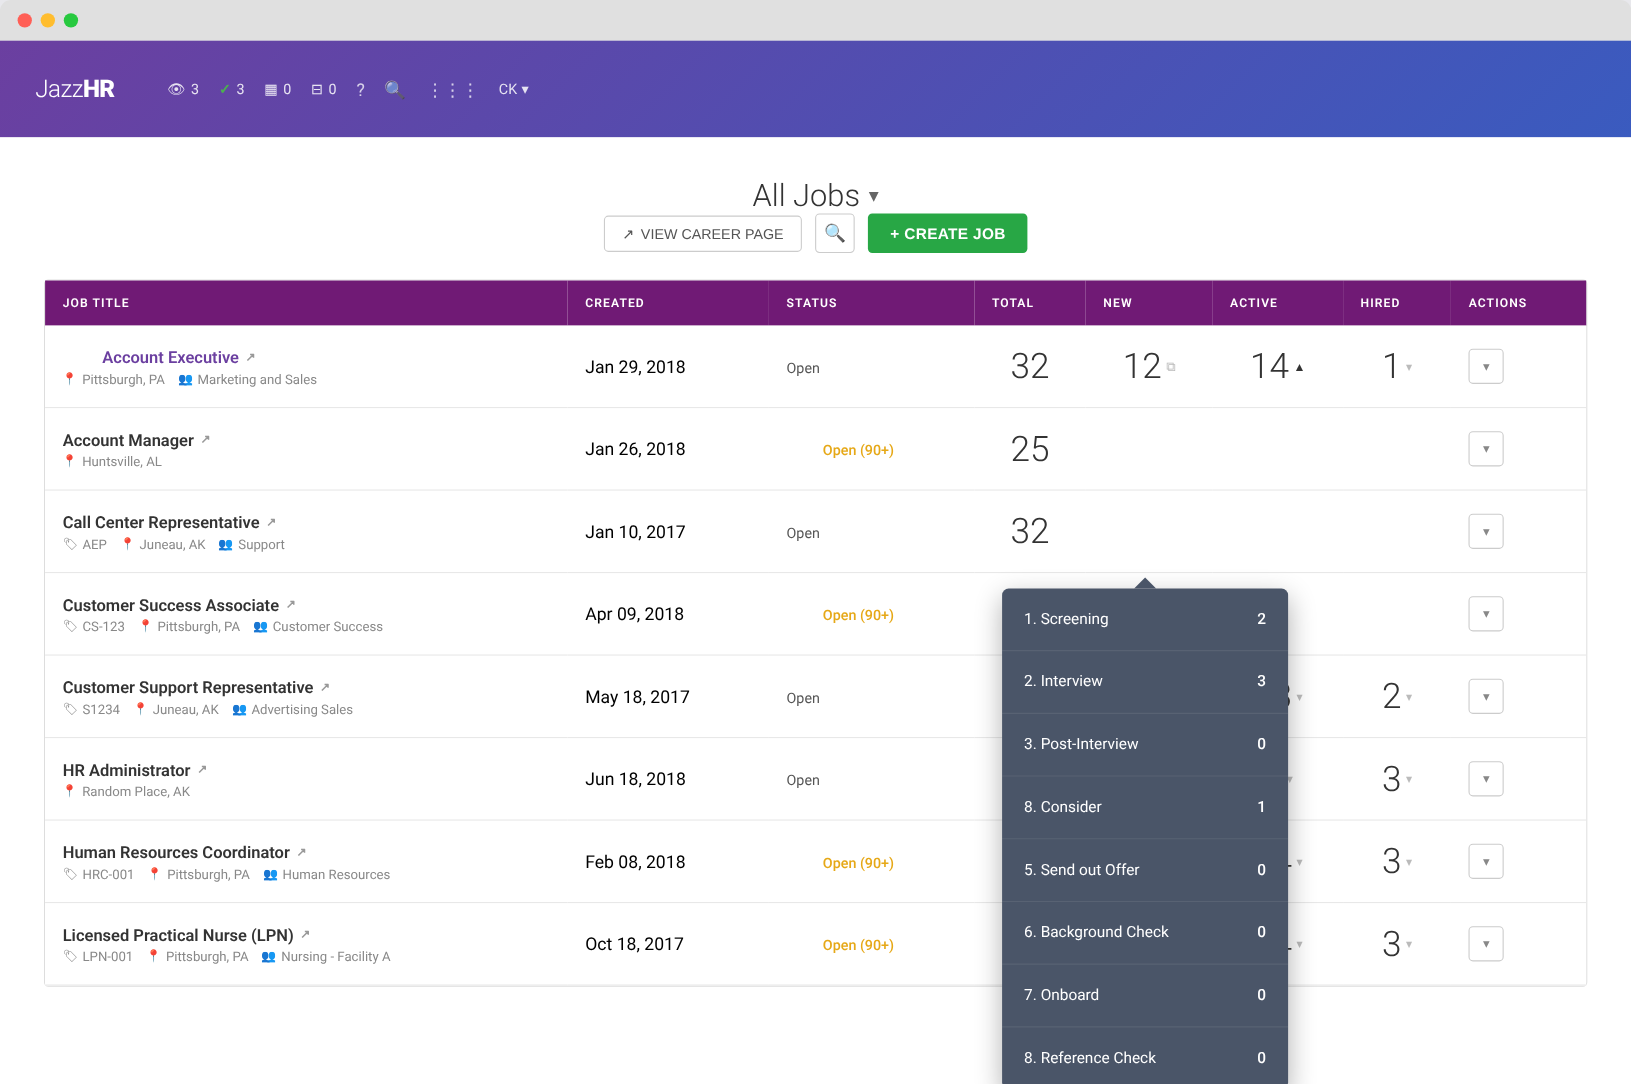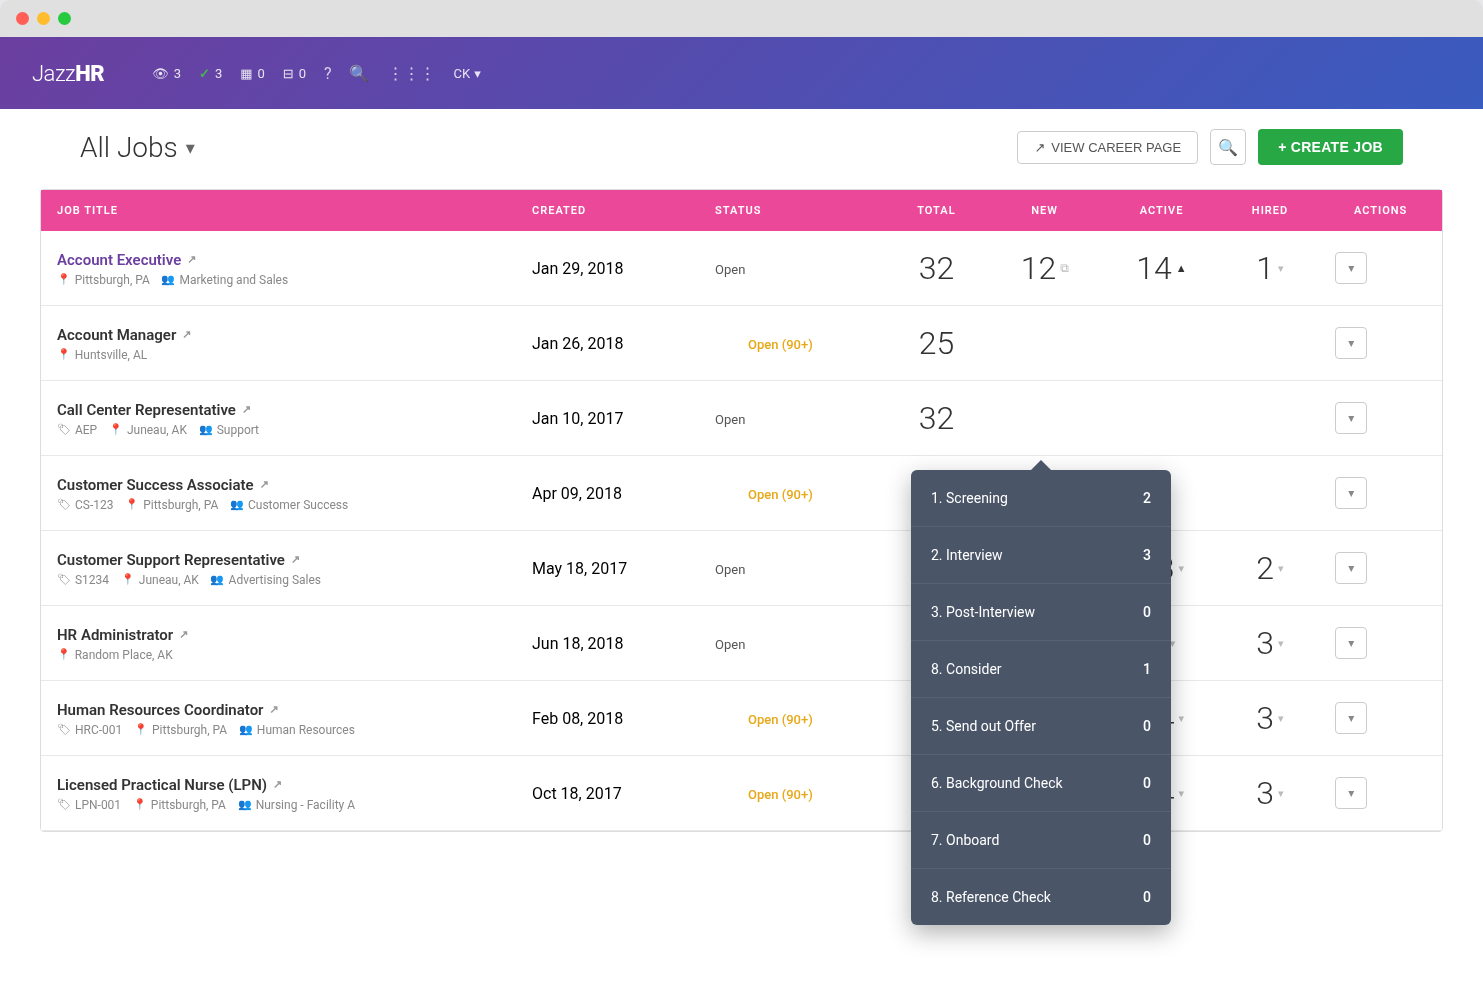--- a/index.html
+++ b/index.html
@@ -6,53 +6,53 @@
     body { font-family: -apple-system, BlinkMacSystemFont, 'Segoe UI', Roboto, sans-serif; background: #e8e8ec; min-height: 985px; }
 
     
     .window-chrome { background: #e0e0e0; border-radius: 10px 10px 0 0; padding: 12px 16px; display: flex; align-items: center; gap: 8px; }
     .traffic-light { width: 13px; height: 13px; border-radius: 50%; }
     .tl-red { background: #ff5f56; }
     .tl-yellow { background: #ffbd2e; }
     .tl-green { background: #27c93f; }
 
     
-    nav { background: linear-gradient(135deg, #6b3fa0 0%, #3a5bbf 100%); padding: 0 32px; display: flex; align-items: center; height: 72px; }
+    nav { background: linear-gradient(135deg, #6b3fa0 0%, #3a5bbf 100%); padding: 0 32px; display: flex; align-items: center; height: 88px; }
     .logo { color: white; font-size: 22px; font-weight: 900; margin-right: 48px; letter-spacing: -0.5px; }
     .logo span { font-weight: 300; }
     .nav-links { display: flex; gap: 32px; align-items: center; flex: 1; }
     .nav-link { color: rgba(255,255,255,0.75); font-size: 13px; font-weight: 500; text-decoration: none; letter-spacing: 0.5px; cursor: pointer; }
     .nav-link.active { color: white; font-weight: 700; }
     .nav-right { display: flex; align-items: center; gap: 18px; }
     .nav-badge { display: flex; align-items: center; gap: 5px; color: rgba(255,255,255,0.85); font-size: 13px; cursor: pointer; }
     .nav-icon-btn { color: rgba(255,255,255,0.75); cursor: pointer; font-size: 16px; }
     .user-menu { display: flex; align-items: center; gap: 4px; color: rgba(255,255,255,0.85); font-size: 13px; cursor: pointer; }
 
     
     .page-content { background: white; min-height: 900px; }
-    .page-header { padding: 20px 80px 24px; display: flex; align-items: center; justify-content: space-between; background: white; }
+    .page-header { padding: 36px 80px 24px; display: flex; align-items: center; background: white; flex-direction: column; }
     .page-title-area { display: flex; align-items: center; gap: 8px; }
     .page-title { font-size: 28px; font-weight: 300; color: #333; }
     .page-title-arrow { color: #666; font-size: 18px; cursor: pointer; }
     .header-actions { display: flex; align-items: center; gap: 12px; }
     .btn-career { background: white; border: 1.5px solid #ccc; color: #555; padding: 8px 16px; border-radius: 4px; font-size: 13px; cursor: pointer; display: flex; align-items: center; gap: 6px; }
     .btn-search { background: white; border: 1.5px solid #ccc; color: #555; width: 36px; height: 36px; border-radius: 4px; font-size: 16px; cursor: pointer; display: flex; align-items: center; justify-content: center; }
     .btn-create { background: #28a745; color: white; border: none; padding: 10px 20px; border-radius: 4px; font-size: 14px; font-weight: 600; cursor: pointer; display: flex; align-items: center; gap: 6px; letter-spacing: 0.3px; }
 
     
     .jobs-table-container { margin: 0 40px; border: 1px solid #ddd; border-radius: 4px; overflow: visible; position: relative; }
     table { width: 100%; border-collapse: collapse; }
-    thead tr { background: #ec4899; }
+    thead tr { background: #701a75; }
     th { color: white; font-size: 11px; font-weight: 600; letter-spacing: 1px; padding: 14px 16px; text-align: left; }
-    th.center { text-align: center; margin-top: 44px; }
+    th.center { text-align: left; margin-top: 44px; }
     tbody tr { border-bottom: 1px solid #e8e8e8; background: white; }
     td { padding: 18px 16px; vertical-align: middle; }
     td.center { text-align: center; }
 
-    .job-title-link { color: #6b3fa0; font-size: 15px; font-weight: 600; cursor: pointer; display: inline-flex; align-items: center; gap: 6px; }
+    .job-title-link { color: #6b3fa0; font-size: 15px; font-weight: 600; cursor: pointer; display: inline-flex; align-items: center; gap: 6px; margin-left: 36px; }
     .job-title-plain { color: #333; font-size: 15px; font-weight: 600; cursor: pointer; display: inline-flex; align-items: center; gap: 6px; justify-content: center; }
     .job-meta { display: flex; align-items: center; gap: 12px; margin-top: 4px; }
     .job-meta-item { display: flex; align-items: center; gap: 4px; color: #888; font-size: 12px; }
     .status-open { color: #555; font-size: 13px; }
     .status-open-90 { color: #e6a817; font-size: 13px; font-weight: 500; margin-left: 33px; }
     .big-num { font-size: 32px; font-weight: 300; color: #333; }
     .num-with-icon { display: flex; align-items: center; justify-content: center; gap: 4px; }
     .copy-icon { color: #bbb; font-size: 12px; cursor: pointer; }
     .down-chevron { color: #bbb; font-size: 11px; cursor: pointer; }
     .actions-btn { background: white; border: 1.5px solid #ccc; color: #888; width: 32px; height: 32px; border-radius: 4px; cursor: pointer; display: flex; align-items: center; justify-content: center; font-size: 12px; }

